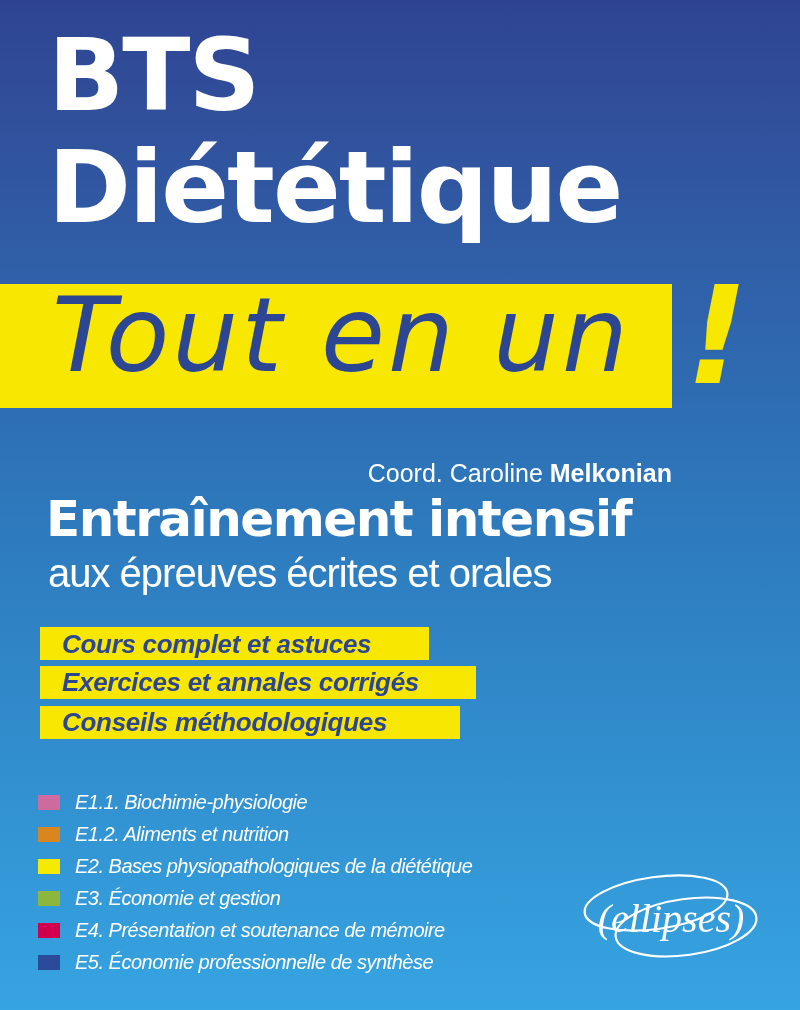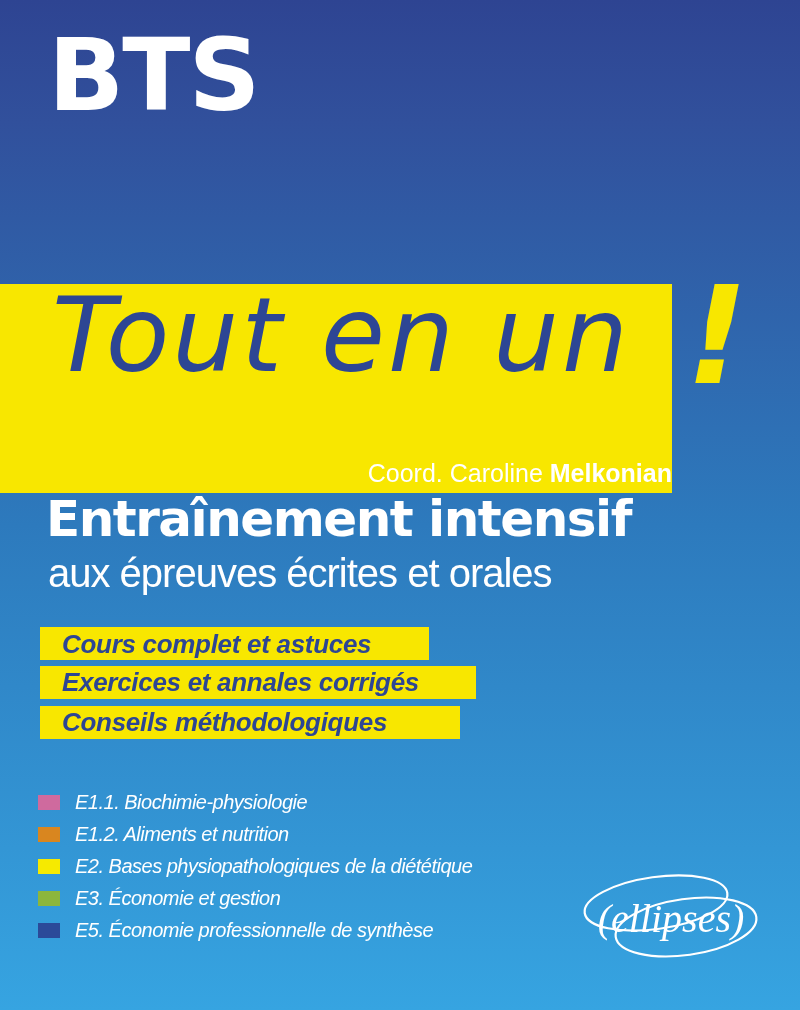--- a/index.html
+++ b/index.html
@@ -5,21 +5,21 @@
   html,body{margin:0;padding:0;background:#555;}
   .cover{
     position:relative;width:800px;height:1010px;overflow:hidden;
     background:linear-gradient(180deg,#2e4492 0%,#31509c 12%,#2d7abd 52%,#36a4e1 100%);
     font-family:"DejaVu Sans",sans-serif;
   }
   
   .title{position:absolute;left:48px;top:20px;color:#ffffff;font-weight:bold;
          font-size:100px;line-height:112px;letter-spacing:-2px;}
   
-  .banner{position:absolute;left:0;top:284px;width:672px;height:209px;background:#f8e700;}
+  .banner{position:absolute;left:0;top:284px;width:672px;height:124px;background:#f8e700;}
   .headline{position:absolute;left:52px;top:-4px;color:#2d4694;font-style:italic;
             font-size:104px;line-height:110px;letter-spacing:3px;white-space:nowrap;}
   .subline{position:absolute;left:40px;bottom:8px;color:#2d4694;font-weight:bold;
            font-size:38px;white-space:nowrap;letter-spacing:-0.5px;}
   .subline sup{font-size:55%;position:relative;top:-0.55em;vertical-align:baseline;}
   .bang{position:absolute;left:686px;top:268px;color:#f8e700;font-size:136px;
         font-style:italic;font-weight:bold;line-height:1;}
   
   .coord{position:absolute;right:128px;top:459px;color:#ffffff;font-size:25px;
          font-family:"Liberation Sans",sans-serif;white-space:nowrap;}
@@ -48,20 +48,21 @@
   .logo svg{display:block;width:178px;height:104px;}
   .logo text{font-family:"Liberation Serif",serif;font-size:40px;fill:#ffffff;}
 </style>
 </head>
 <body>
 
 <div class="cover">
 
   <div class="title">
     <div>BTS</div>
+    <div>Diététique</div>
   </div>
 
   <div class="banner">
     <div class="headline">Tout en un</div>
   </div>
   <div class="bang">!</div>
 
   <div class="coord">
     <span>Coord. Caroline </span><b>Melkonian</b>
   </div>
@@ -90,20 +91,24 @@
     </li>
     <li>
       <span class="sq" style="background: rgb(246, 234, 0);"></span>
       <span class="lbl">E2. Bases physiopathologiques de la diététique</span>
     </li>
     <li>
       <span class="sq" style="background: rgb(140, 182, 60);"></span>
       <span class="lbl">E3. Économie et gestion</span>
     </li>
     <li>
+      <span class="sq" style="background: rgb(209, 0, 78);"></span>
+      <span class="lbl">E4. Présentation et soutenance de mémoire</span>
+    </li>
+    <li>
       <span class="sq" style="background: rgb(43, 74, 153);"></span>
       <span class="lbl">E5. Économie professionnelle de synthèse</span>
     </li>
   </ul>
 
   <div class="logo">
     <svg viewBox="0 0 178 104">
       <g fill="none" stroke="#ffffff" stroke-width="2.2">
         <ellipse cx="74" cy="37" rx="72" ry="26" transform="rotate(-8 74 37)"></ellipse>
         <ellipse cx="104" cy="61" rx="71" ry="28" transform="rotate(-8 104 61)"></ellipse>

